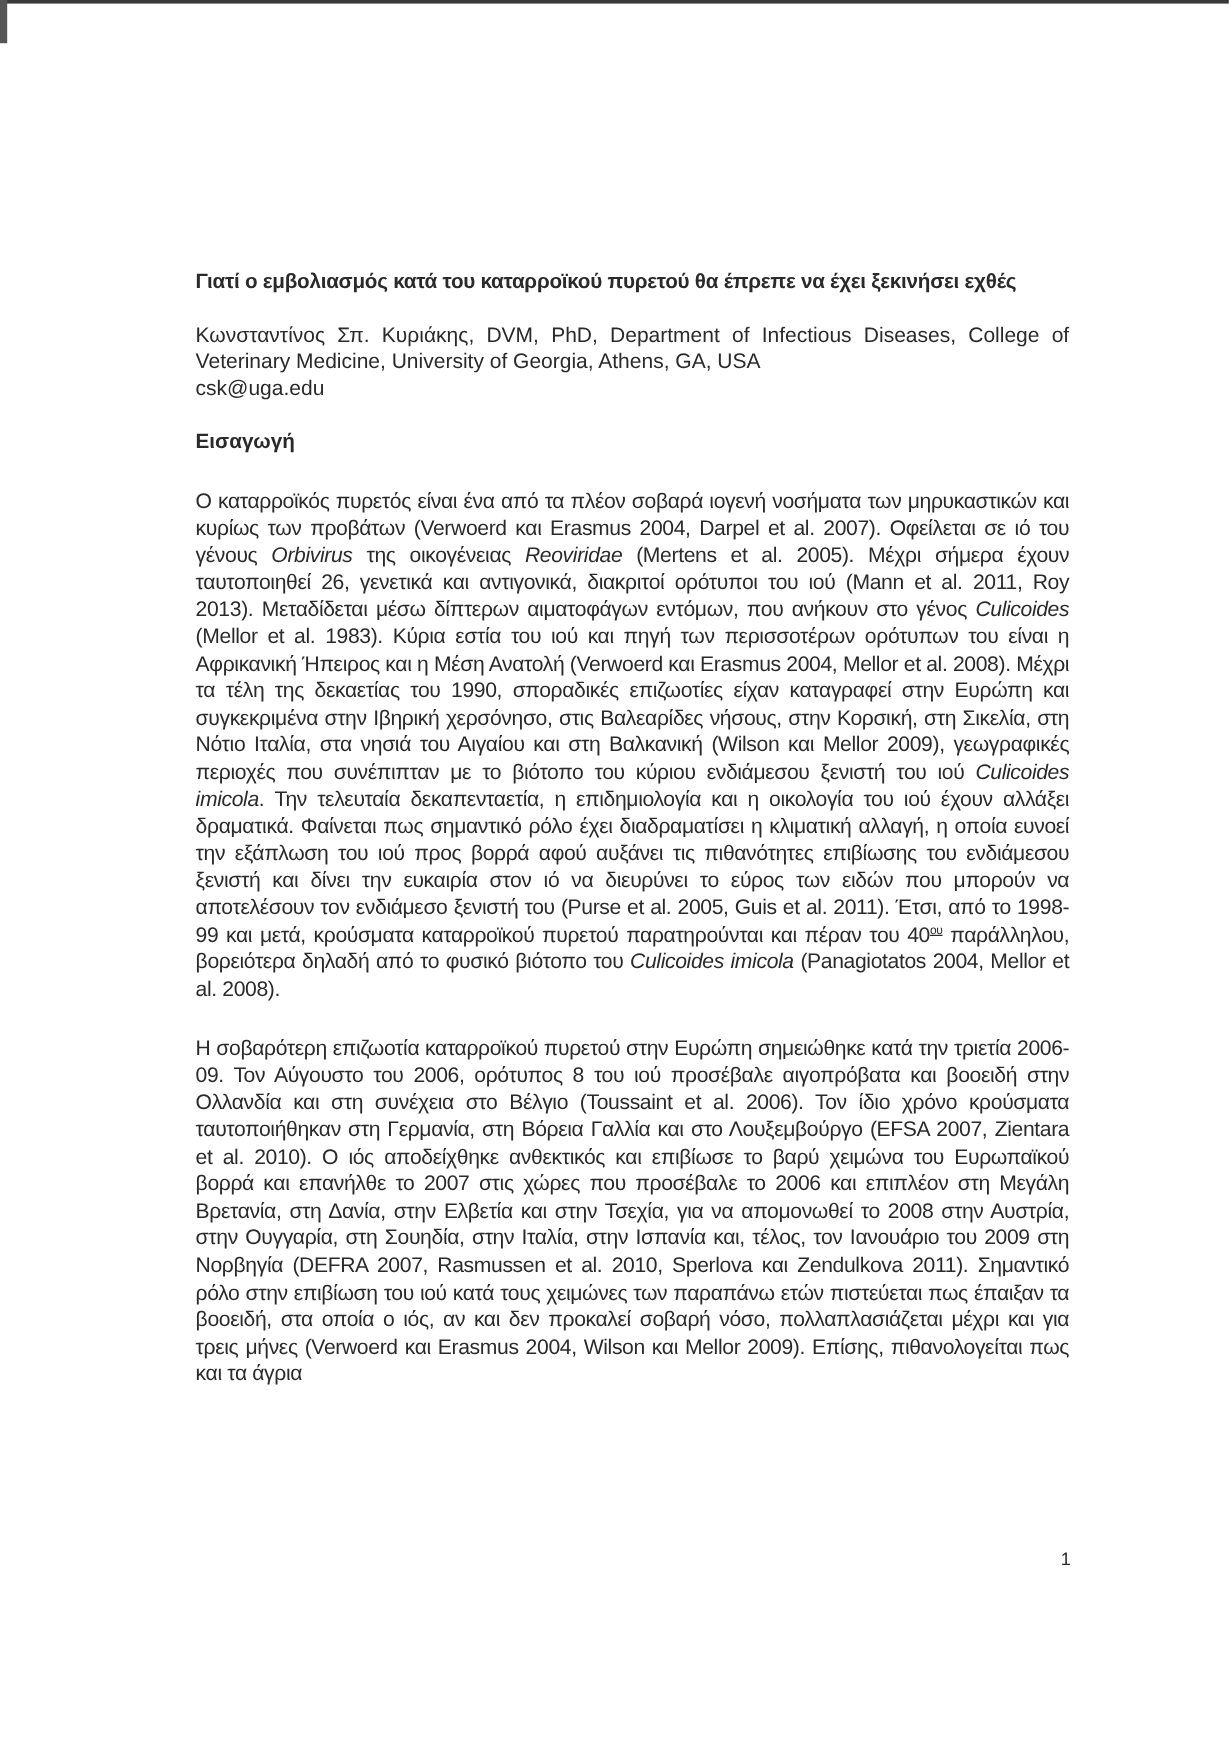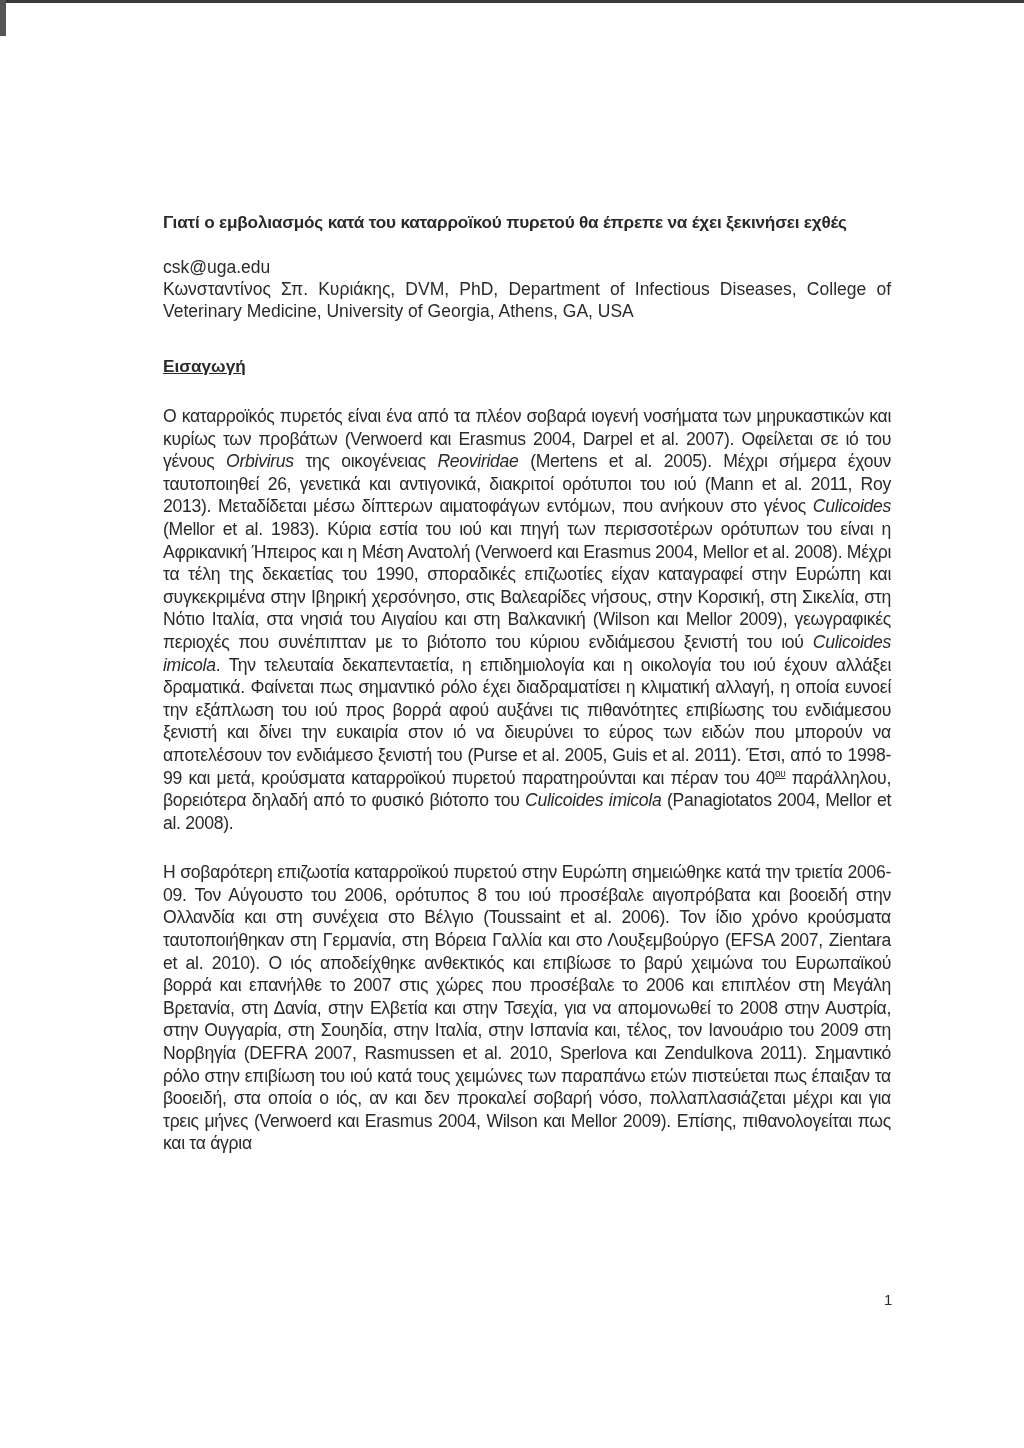--- a/index.html
+++ b/index.html
@@ -2,42 +2,42 @@
 <html><head>
   <meta charset="utf-8">
   <style>
     html, body { margin: 0; padding: 0; }
     body {
       width: 1024px; height: 1448px; background: #ffffff; position: relative; overflow: hidden;
       font-family: "Liberation Sans", "DejaVu Sans", sans-serif; color: #2a2a2a;
     }
     .scan-edge-top { position: absolute; left: 0; top: 0; width: 1024px; height: 3px; background: #3a3a3a; }
     .scan-edge-left { position: absolute; left: 0; top: 0; width: 6px; height: 36px; background: #555; }
-    .page { position: absolute; left: 163px; top: 210px; width: 728px; }
+    .page { position: absolute; left: 163px; top: 222px; width: 728px; }
     .title { font-weight: bold; font-size: 17.2px; margin: 0; line-height: 24px; letter-spacing: -0.2px; }
     .author { margin-top: 22px; font-size: 17.5px; line-height: 22px; text-align: justify; }
     .author-line { display: block; }
-    .h2 { font-weight: bold; font-size: 17.2px; margin-top: 32px; line-height: 24px; text-decoration: underline; }
+    .h2 { font-weight: bold; font-size: 17.2px; margin-top: 21px; line-height: 24px; }
     .para { margin-top: 27px; font-size: 17.6px; line-height: 22.6px; text-align: justify; letter-spacing: -0.3px; }
     .para i { }
     sup { font-size: 10px; vertical-align: super; line-height: 0; text-decoration: underline; }
     .page-number { position: absolute; left: 884px; top: 1291px; font-size: 15px; }
   </style>
 </head>
 <body>
 
 <div class="scan-edge-top"></div>
 <div class="scan-edge-left"></div>
 
 <div class="page">
   <h1 class="title">Γιατί ο εμβολιασμός κατά του καταρροϊκού πυρετού θα έπρεπε να έχει ξεκινήσει εχθές</h1>
 
   <div class="author">
+    <span class="author-line">Κωνσταντίνος Σπ. Κυριάκης, DVM, PhD, Department of Infectious Diseases, College of Veterinary Medicine, University of Georgia, Athens, GA, USA</span>
     <span class="author-line">csk@uga.edu</span>
-    <span class="author-line">Κωνσταντίνος Σπ. Κυριάκης, DVM, PhD, Department of Infectious Diseases, College of Veterinary Medicine, University of Georgia, Athens, GA, USA</span>
   </div>
 
   <div class="h2">Εισαγωγή</div>
   <p class="para"><span>Ο καταρροϊκός πυρετός είναι ένα από τα πλέον σοβαρά ιογενή νοσήματα των μηρυκαστικών και κυρίως των προβάτων (Verwoerd και Erasmus 2004, Darpel et al. 2007). Οφείλεται σε ιό του γένους </span><i>Orbivirus</i><span> της οικογένειας </span><i>Reoviridae</i><span> (Mertens et al. 2005). Μέχρι σήμερα έχουν ταυτοποιηθεί 26, γενετικά και αντιγονικά, διακριτοί ορότυποι του ιού (Mann et al. 2011, Roy 2013). Μεταδίδεται μέσω δίπτερων αιματοφάγων εντόμων, που ανήκουν στο γένος </span><i>Culicoides</i><span> (Mellor et al. 1983). Κύρια εστία του ιού και πηγή των περισσοτέρων ορότυπων του είναι η Αφρικανική Ήπειρος και η Μέση Ανατολή (Verwoerd και Erasmus 2004, Mellor et al. 2008). Μέχρι τα τέλη της δεκαετίας του 1990, σποραδικές επιζωοτίες είχαν καταγραφεί στην Ευρώπη και συγκεκριμένα στην Ιβηρική χερσόνησο, στις Βαλεαρίδες νήσους, στην Κορσική, στη Σικελία, στη Νότιο Ιταλία, στα νησιά του Αιγαίου και στη Βαλκανική (Wilson και Mellor 2009), γεωγραφικές περιοχές που συνέπιπταν με το βιότοπο του κύριου ενδιάμεσου ξενιστή του ιού </span><i>Culicoides imicola</i><span>. Την τελευταία δεκαπενταετία, η επιδημιολογία και η οικολογία του ιού έχουν αλλάξει δραματικά. Φαίνεται πως σημαντικό ρόλο έχει διαδραματίσει η κλιματική αλλαγή, η οποία ευνοεί την εξάπλωση του ιού προς βορρά αφού αυξάνει τις πιθανότητες επιβίωσης του ενδιάμεσου ξενιστή και δίνει την ευκαιρία στον ιό να διευρύνει το εύρος των ειδών που μπορούν να αποτελέσουν τον ενδιάμεσο ξενιστή του (Purse et al. 2005, Guis et al. 2011). Έτσι, από το 1998-99 και μετά, κρούσματα καταρροϊκού πυρετού παρατηρούνται και πέραν του 40</span><sup>ου</sup><span> παράλληλου, βορειότερα δηλαδή από το φυσικό βιότοπο του </span><i>Culicoides imicola</i><span> (Panagiotatos 2004, Mellor et al. 2008).</span></p>
 
   <p class="para">Η σοβαρότερη επιζωοτία καταρροϊκού πυρετού στην Ευρώπη σημειώθηκε κατά την τριετία 2006-09. Τον Αύγουστο του 2006, ορότυπος 8 του ιού προσέβαλε αιγοπρόβατα και βοοειδή στην Ολλανδία και στη συνέχεια στο Βέλγιο (Toussaint et al. 2006). Τον ίδιο χρόνο κρούσματα ταυτοποιήθηκαν στη Γερμανία, στη Βόρεια Γαλλία και στο Λουξεμβούργο (EFSA 2007, Zientara et al. 2010). Ο ιός αποδείχθηκε ανθεκτικός και επιβίωσε το βαρύ χειμώνα του Ευρωπαϊκού βορρά και επανήλθε το 2007 στις χώρες που προσέβαλε το 2006 και επιπλέον στη Μεγάλη Βρετανία, στη Δανία, στην Ελβετία και στην Τσεχία, για να απομονωθεί το 2008 στην Αυστρία, στην Ουγγαρία, στη Σουηδία, στην Ιταλία, στην Ισπανία και, τέλος, τον Ιανουάριο του 2009 στη Νορβηγία (DEFRA 2007, Rasmussen et al. 2010, Sperlova και Zendulkova 2011). Σημαντικό ρόλο στην επιβίωση του ιού κατά τους χειμώνες των παραπάνω ετών πιστεύεται πως έπαιξαν τα βοοειδή, στα οποία ο ιός, αν και δεν προκαλεί σοβαρή νόσο, πολλαπλασιάζεται μέχρι και για τρεις μήνες (Verwoerd και Erasmus 2004, Wilson και Mellor 2009). Επίσης, πιθανολογείται πως και τα άγρια</p>
 </div>
 
 <div class="page-number">1</div>
 

